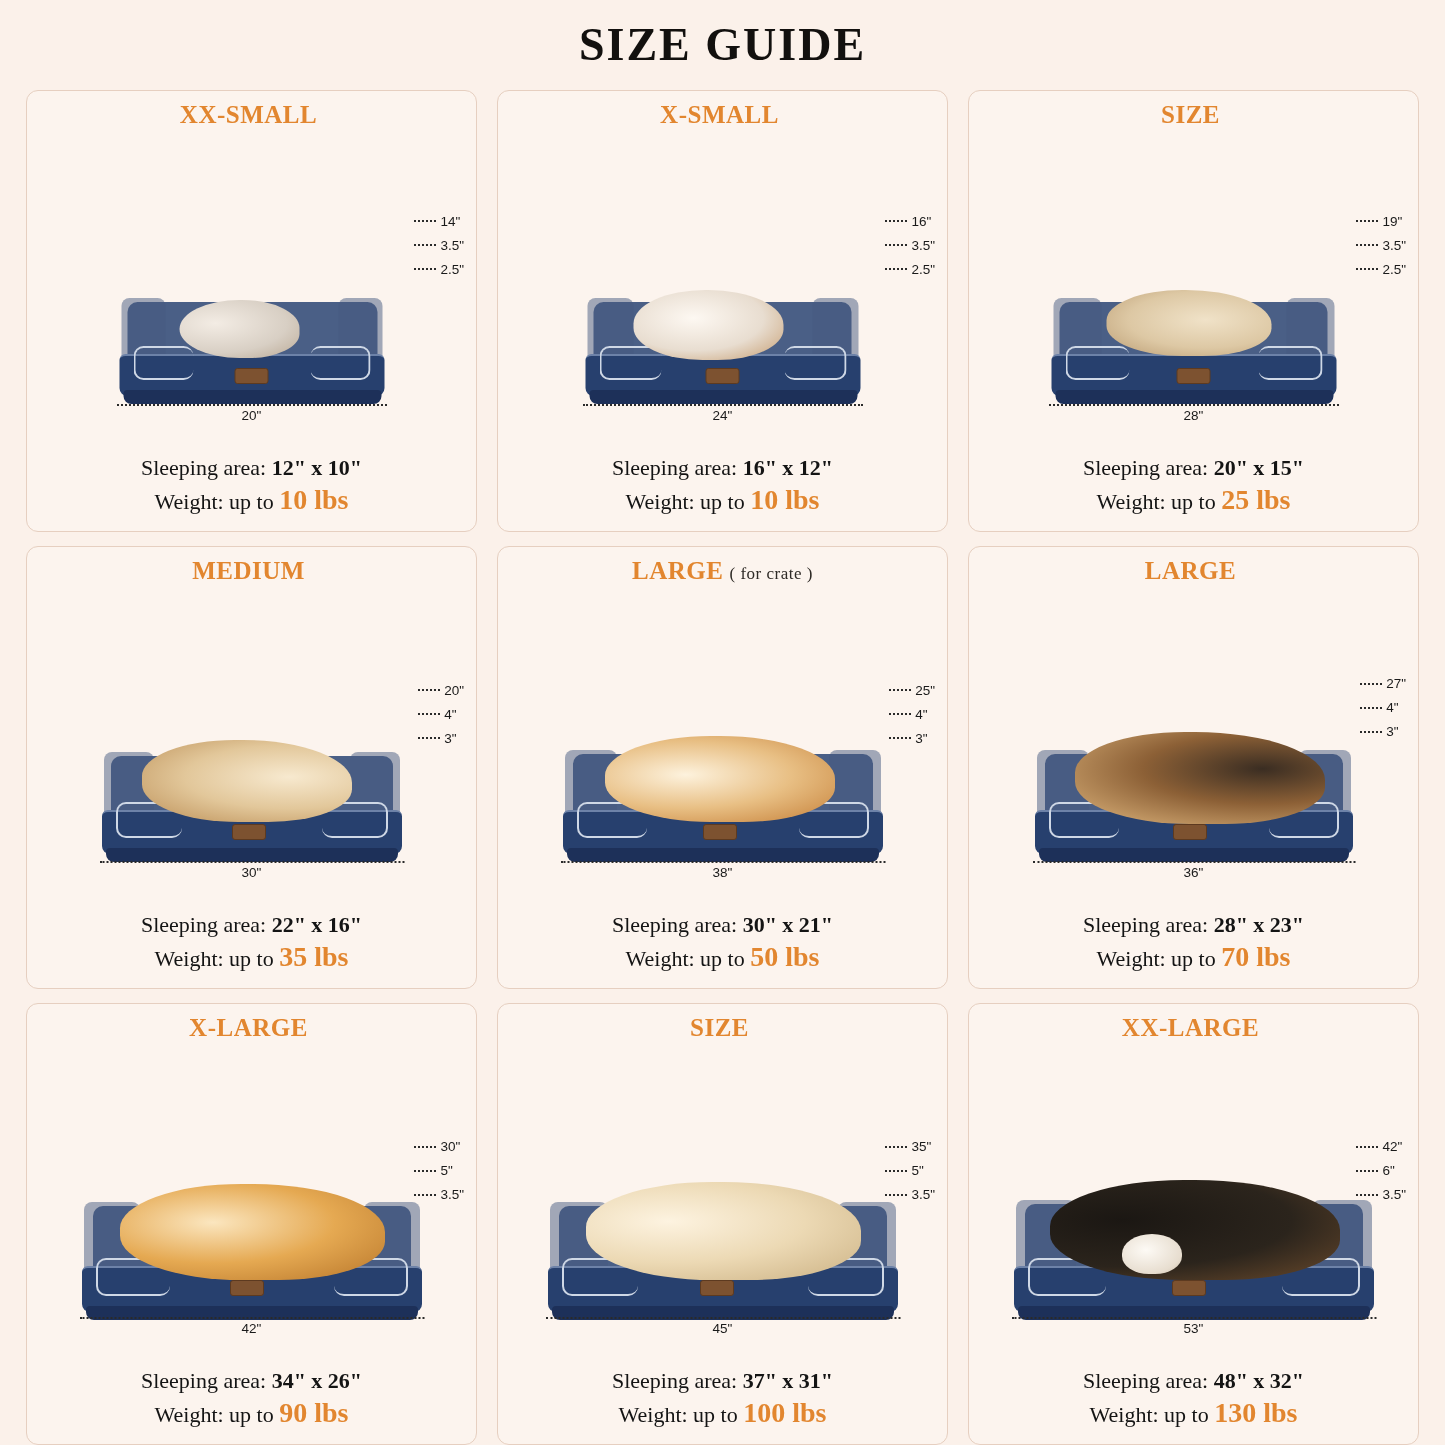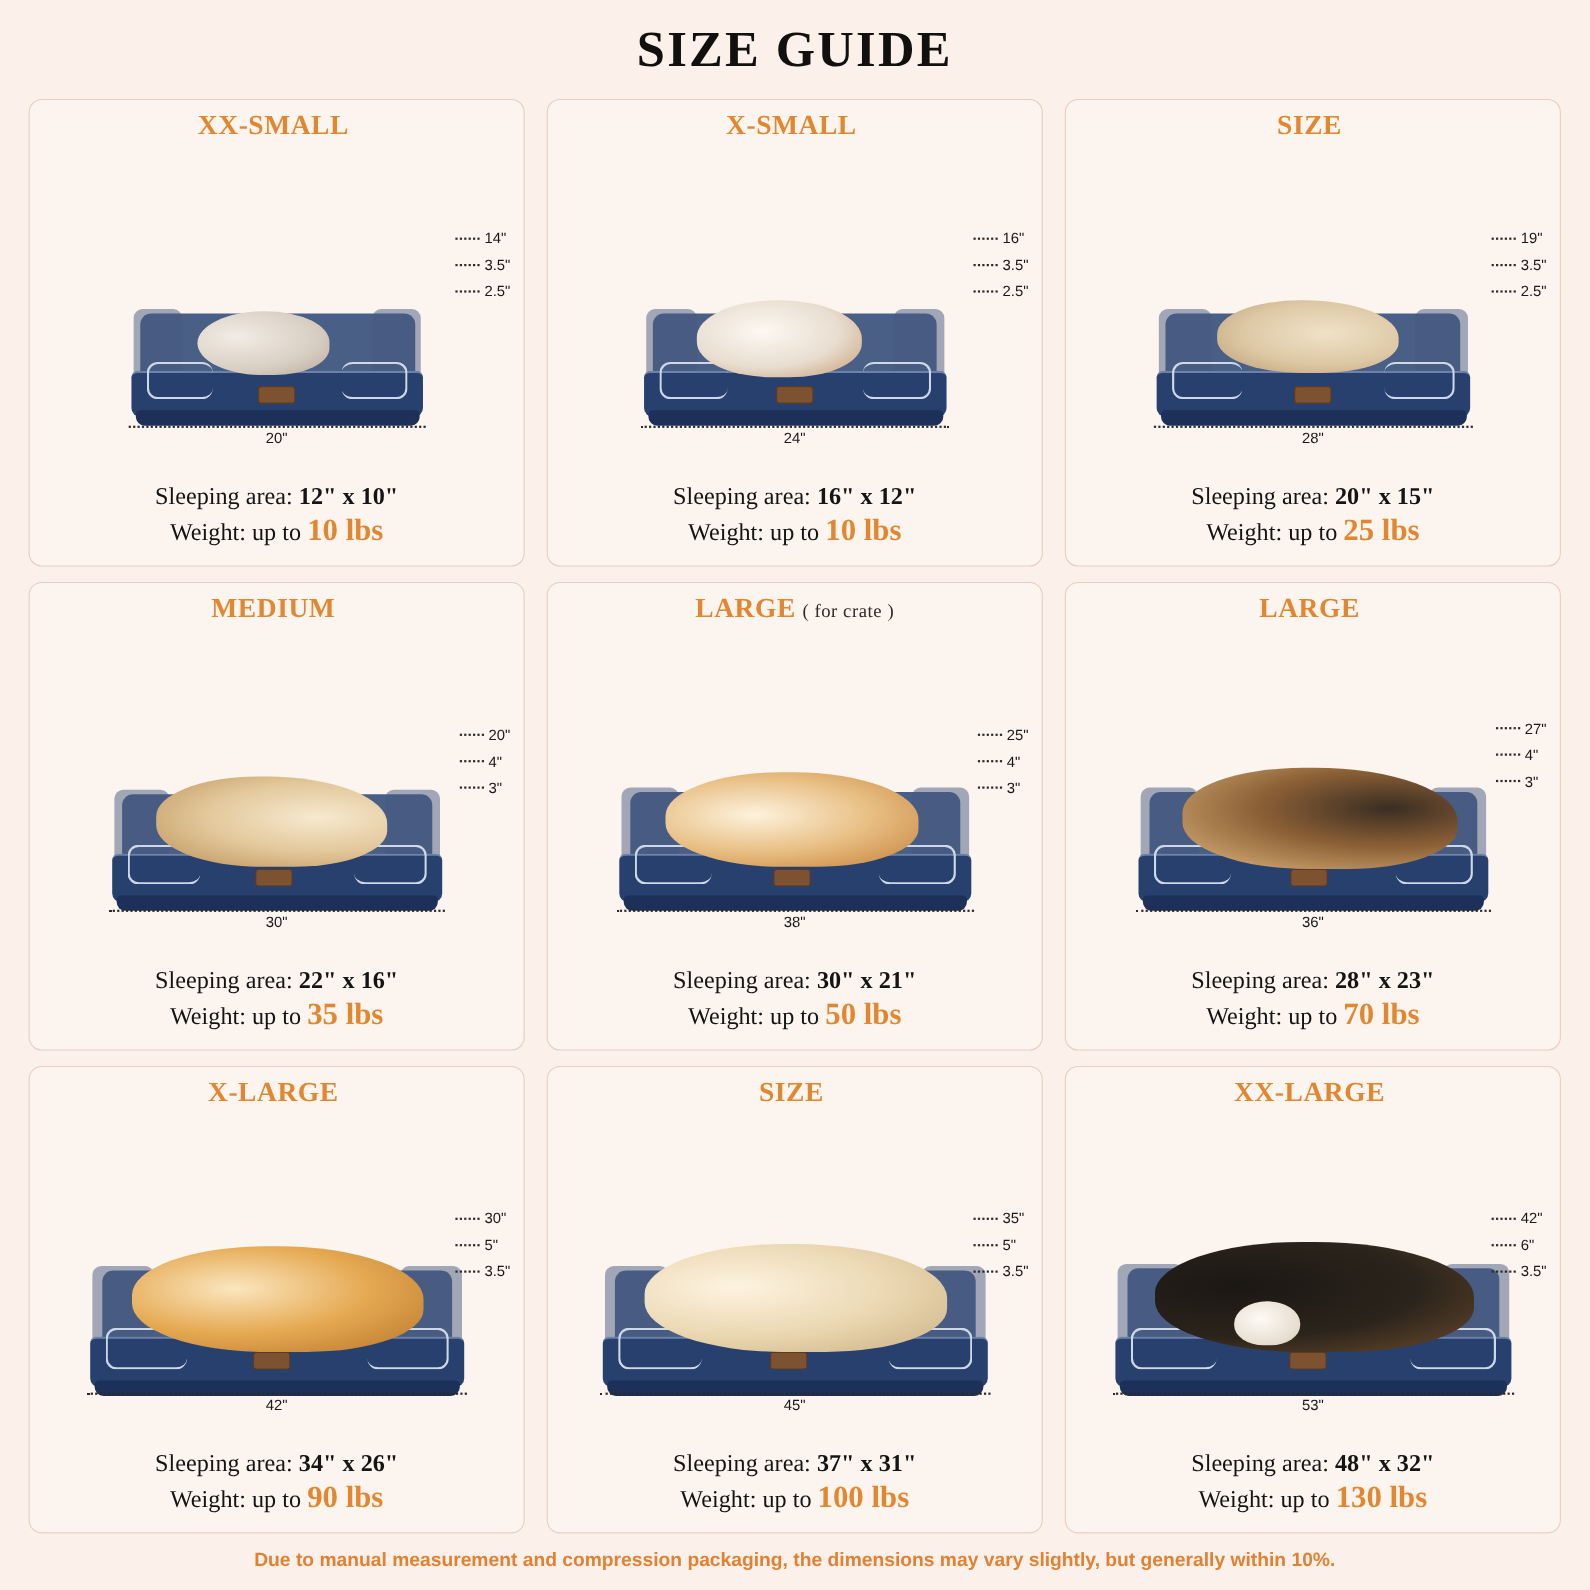--- a/index.html
+++ b/index.html
@@ -619,14 +619,13 @@
         <div class="spec-weight">
           <span>Weight:</span>
           <span>up to</span>
           <span class="lbs">130 lbs</span>
         </div>
       </div>
     </div>
 
   </div>
 
-  <div class="footer">Due to manual measurement and compression packaging, the dimensions may vary slightly, but generally within 10%.</div>
 </div>
 
 </body></html>

